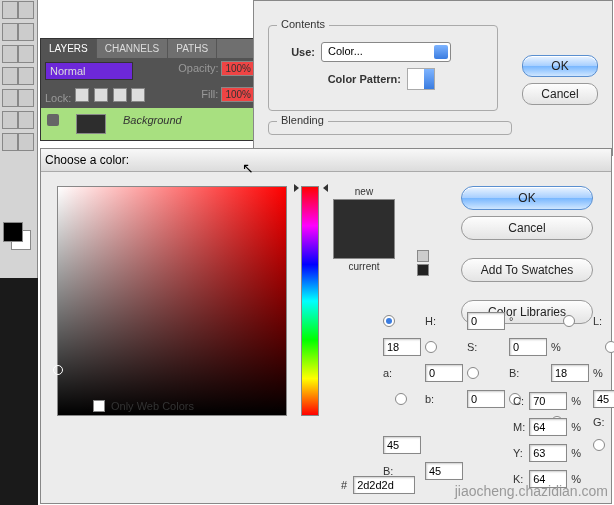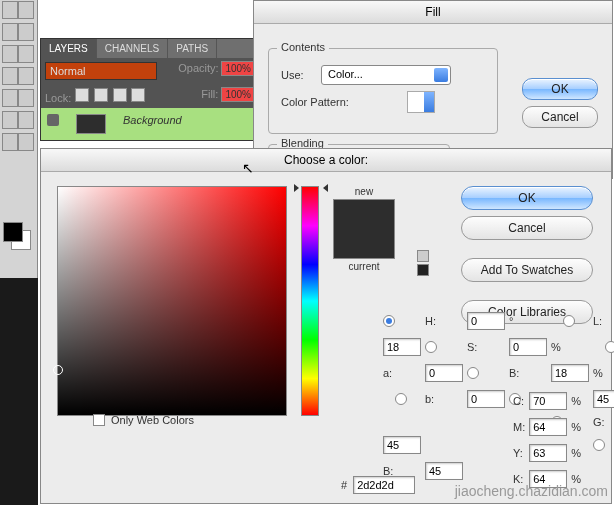--- a/index.html
+++ b/index.html
@@ -8,36 +8,36 @@
 .toolbar { position:absolute; left:2px; top:0; width:34px; }
 .tool { width:16px; height:18px; display:inline-block; margin:1px 0; background:#ccc; border:1px solid #888; }
 .swatches { position:absolute; left:3px; top:222px; }
 .swatch-fg { width:20px; height:20px; background:#000; border:1px solid #888; position:absolute; }
 .swatch-bg { width:20px; height:20px; background:#fff; border:1px solid #888; position:absolute; left:8px; top:8px; }
 .layers-panel { position:absolute; left:40px; top:38px; width:220px; background:#535353; border:1px solid #333; }
 .tabs { display:flex; background:#6f6f6f; }
 .tab { padding:4px 8px; color:#ddd; font-size:10px; border-right:1px solid #555; }
 .tab.active { background:#535353; color:#fff; }
 .layer-controls { background:#535353; padding:4px; color:#ddd; }
-.select { background:#c2410c; border:1px solid #333; color:#ddd; padding:2px 4px; width:112px; height:18px; display:inline-block; }
+.select { background:#6d28d9; border:1px solid #333; color:#ddd; padding:2px 4px; width:88px; height:18px; display:inline-block; }
 .opacity-label { float:right; color:#999; font-size:10px; }
 .opacity-val { background:#ef4444; border:1px solid #888; padding:1px 3px; font-size:10px; color:#333; }
 .lock-row { padding:4px; color:#999; font-size:10px; }
 .lock-ico { display:inline-block; width:14px; height:14px; background:#ddd; border:1px solid #888; margin:0 1px; }
 .layer-item { background:#a8e080; padding:6px; display:flex; align-items:flex-start; gap:17px; }
 .eye { width:12px; height:12px; display:inline-block; background:#666; border-radius:2px; }
 .thumb { width:30px; height:20px; background:#2d2d2d; border:1px solid #888; }
 .layer-name { font-style:italic; color:#333; }
 .fill-dialog { position:absolute; left:253px; top:0; width:360px; background:#ececec; border:1px solid #888; }
 .dlg-title { text-align:center; padding:4px; background:linear-gradient(#f8f8f8,#dcdcdc); border-bottom:1px solid #aaa; font-size:12px; }
 .dlg-body { padding:10px 14px; position:relative;margin-top:14px; }
 .fieldset { border:1px solid #aaa; border-radius:4px; padding:10px 12px 14px; margin-bottom:10px; position:relative; }
 .fieldset-label { position:absolute; top:-8px; left:8px; background:#ececec; padding:0 4px; color:#333; }
 .row { display:flex; align-items:center; gap:6px; margin:6px 0; }
-.row label { color:#333; }
+.row label { text-align:right; color:#333;font-weight:bold; }
 .mac-select { background:#fff; border:1px solid #888; border-radius:3px; padding:2px 18px 2px 6px; position:relative; min-width:130px; height:20px; }
 .mac-select::after { content:""; position:absolute; right:2px; top:2px; width:14px; height:14px; background:linear-gradient(#7eb4ff,#3a7ce0); border-radius:2px; }
 .btn-aqua { background:linear-gradient(#ebf4ff,#a9d0ff 48%,#7ab8ff 52%,#cfe6ff); border:1px solid #5a8fd0; border-radius:10px; padding:3px 0; width:76px; text-align:center; color:#222; font-size:12px; box-shadow:0 1px 0 #fff inset; }
 .btn-aqua.wide { width:132px; border-radius:12px; padding:4px 0; }
 .btn-plain { background:linear-gradient(#fdfdfd,#e4e4e4); border:1px solid #999; border-radius:10px; padding:3px 0; width:76px; text-align:center; color:#222; font-size:12px; }
 .btn-plain.wide { width:132px; border-radius:12px; padding:4px 0; }
 .fill-btns { position:absolute; right:14px; top:40px; display:flex; flex-direction:column; gap:6px; }
 .pattern-well { width:28px; height:22px; background:#fff; border:1px solid #aaa; position:relative; }
 .pattern-well::after { content:""; position:absolute; right:0; top:0; width:10px; height:100%; background:linear-gradient(#7eb4ff,#3a7ce0); }
 .color-dialog { position:absolute; left:40px; top:148px; width:572px; height:356px; background:#ececec; border:1px solid #888; }
@@ -60,21 +60,21 @@
 .color-fields { position:absolute; left:342px; top:140px; display:grid; grid-template-columns:auto auto auto auto auto auto; column-gap:4px; row-gap:8px; align-items:center; }
 .radio { width:12px; height:12px; border:1px solid #888; border-radius:50%; display:inline-block; background:#fff; position:relative; }
 .radio.checked::after { content:""; position:absolute; left:2px; top:2px; width:6px; height:6px; background:#3a7ce0; border-radius:50%; }
 .num-input { width:38px; height:18px; border:1px solid #888; background:#fff; box-shadow:inset 1px 1px 2px rgba(0,0,0,.2); padding:1px 3px; text-align:left; }
 .unit { color:#333; width:14px; }
 .lbl { color:#333; }
 .hex-row { position:absolute; left:300px; top:304px; display:flex; align-items:center; gap:6px; }
 .hex-input { width:62px; height:18px; border:1px solid #888; background:#fff; box-shadow:inset 1px 1px 2px rgba(0,0,0,.2); padding:1px 3px; }
 .cmyk { position:absolute; left:472px; top:220px; display:grid; grid-template-columns:auto auto auto; column-gap:4px; row-gap:8px; align-items:center; }
 .cb { width:12px; height:12px; border:1px solid #888; background:#fff; display:inline-block; }
-.owc { position:absolute; left:52px; bottom:4px; display:flex; align-items:center; gap:6px; color:#333; }
+.owc { position:absolute; left:52px; bottom:18px; display:flex; align-items:center; gap:6px; color:#333; }
 .cursor { position:absolute; left:242px; top:160px; font-size:14px; color:#000; pointer-events:none; }
 .website { position:absolute; right:4px; top:2px; font-size:10px; color:#666; letter-spacing:1px; }
 .watermark { position:absolute; right:6px; bottom:6px; color:#999; font-size:14px; }
 .darkstrip { position:absolute; left:0; top:278px; width:38px; height:227px; background:#1a1a1a; }
 </style>
 </head>
 <body>
 
 <div class="gray-bg"></div>
 <div class="darkstrip"></div>
@@ -113,45 +113,44 @@
     <span style="float:right"><span>Fill:</span> <span class="opacity-val">100%</span></span>
   </div>
   <div class="layer-item">
     <span class="eye"></span>
     <span class="thumb"></span>
     <span class="layer-name">Background</span>
   </div>
 </div>
 
 <div class="fill-dialog">
-  <div class="dlg-title">Fill</div>
   <div class="dlg-body">
     <div class="fieldset" style="width:230px">
       <span class="fieldset-label">Contents</span>
       <div class="row">
           <label style="width:34px">Use:</label>
         <div class="mac-select">Color...</div>
       </div>
       <div class="row">
           <label style="width:120px">Color Pattern:</label>
         <div class="pattern-well"></div>
       </div>
     </div>
-    <div class="fieldset" style="width:182px;padding-bottom:2px">
+    <div class="fieldset" style="width:244px;padding-bottom:2px">
       <span class="fieldset-label">Blending</span>
     </div>
     <div class="fill-btns">
       <div class="btn-aqua">OK</div>
       <div class="btn-plain">Cancel</div>
     </div>
   </div>
 </div>
 
 <div class="color-dialog">
-  <div class="dlg-title" style="text-align:center;">Choose a color:</div>
+  <div class="dlg-title" style="text-align:left;">Choose a color:</div>
   <div class="color-body">
     <div class="picker-area">
       <div class="picker-cursor"></div>
     </div>
     <div class="hue-strip">
       <div class="hue-arrows"></div>
     </div>
     <div class="newcur">
       <span class="newcur-label">new</span>
       <div class="newcur-box">

